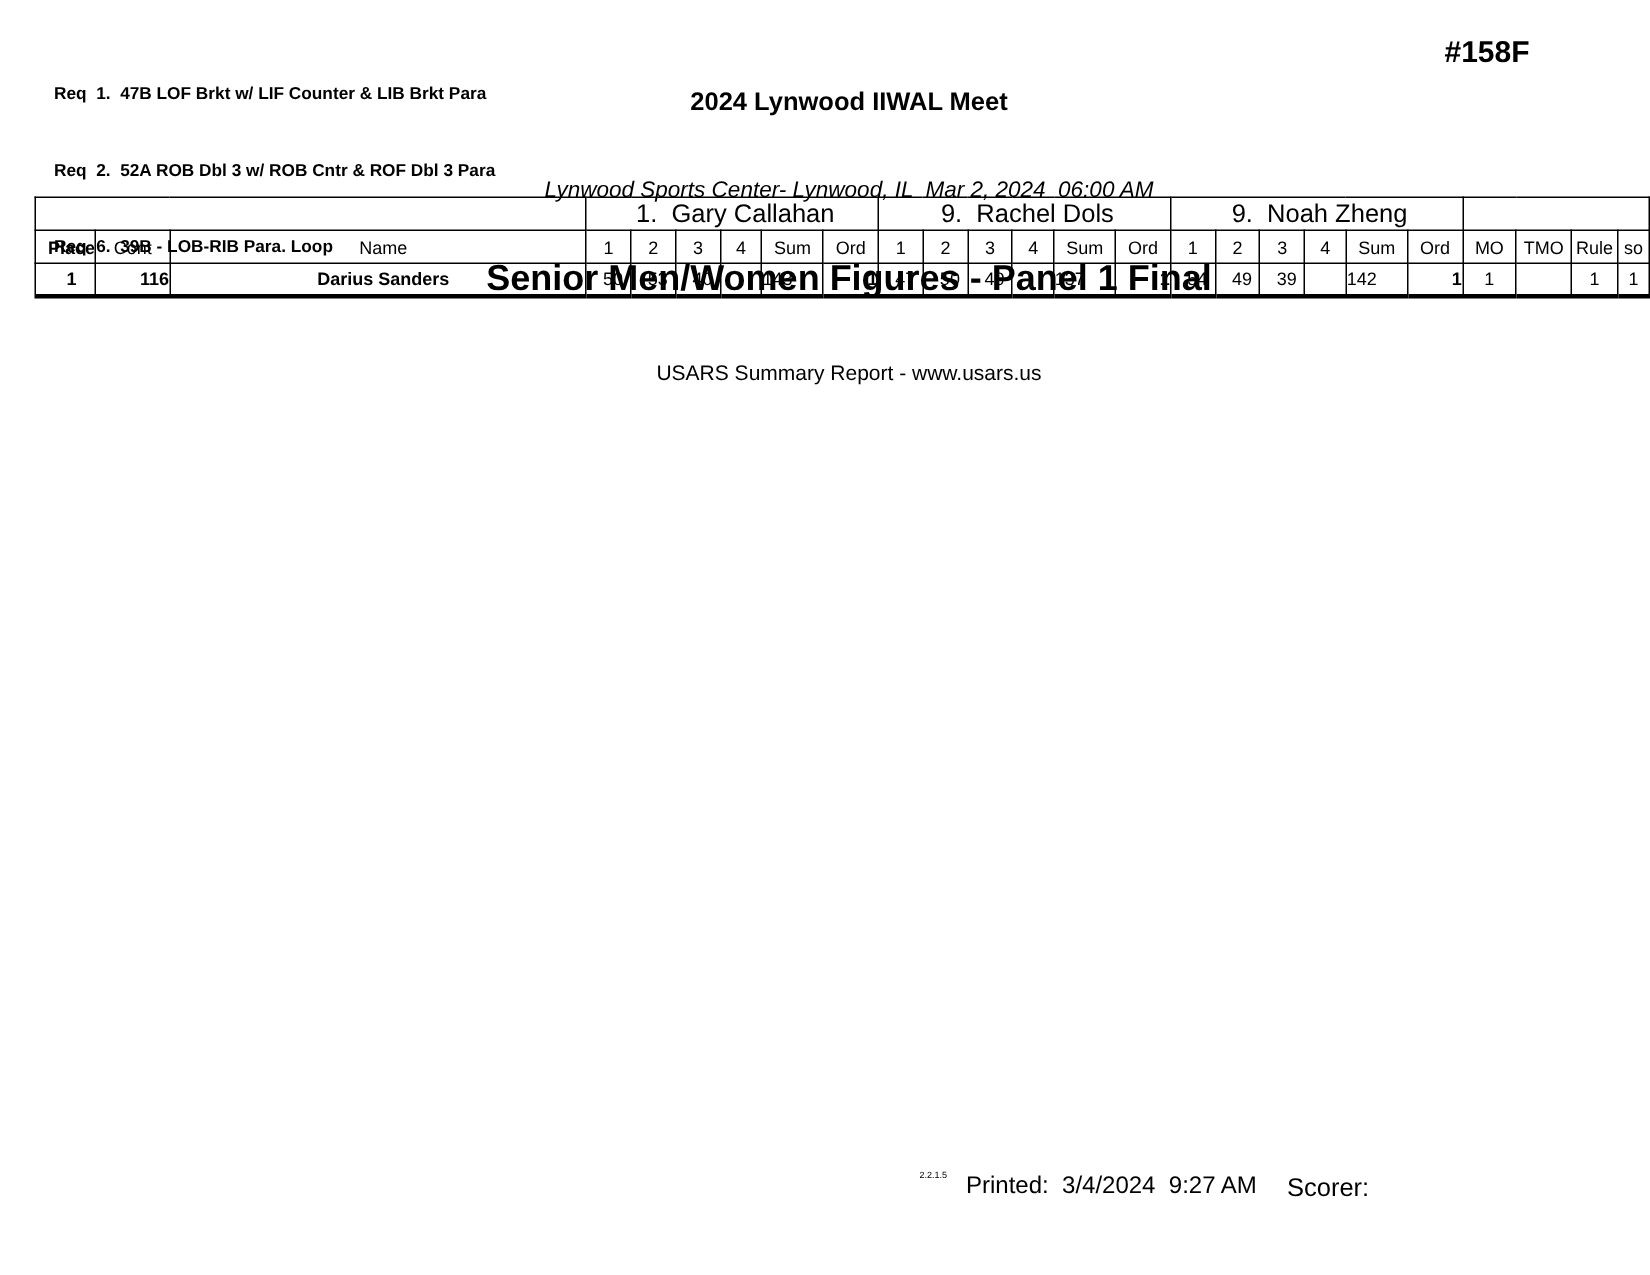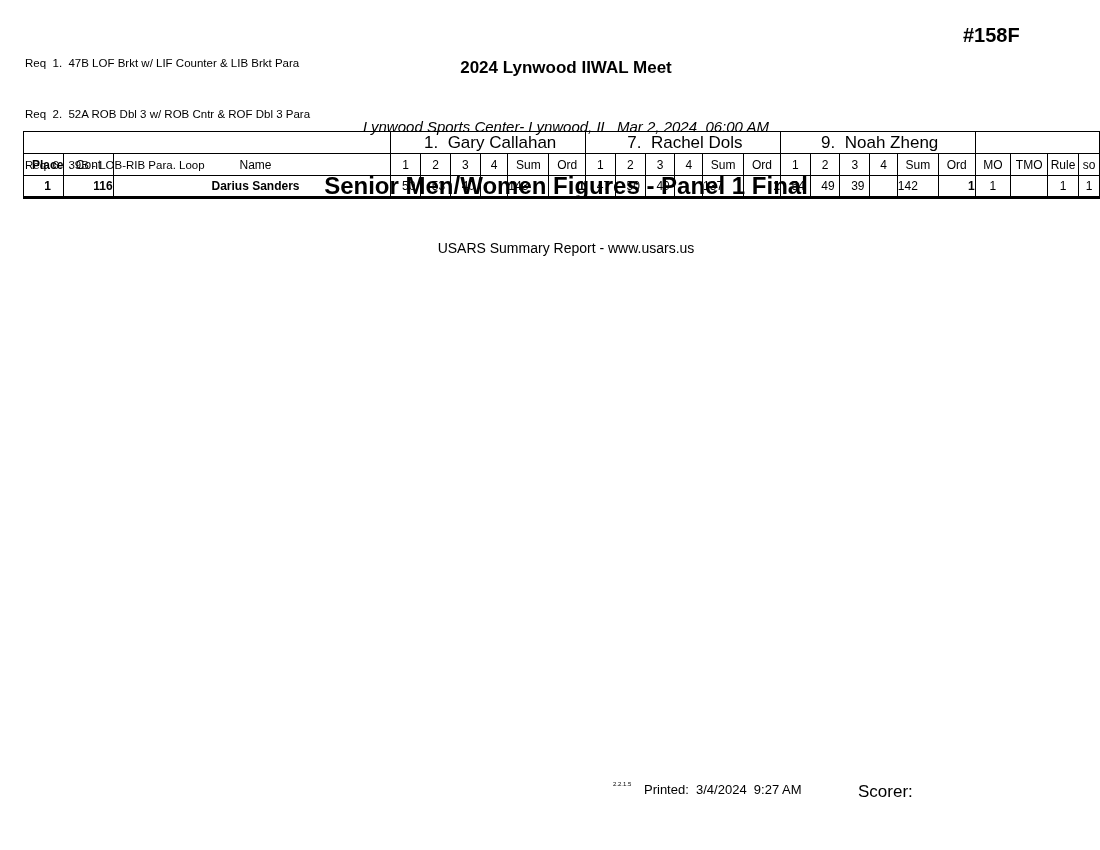--- a/index.html
+++ b/index.html
@@ -7,22 +7,22 @@
   body {
     width: 1100px; height: 850px;
     font-family: "Liberation Sans", "DejaVu Sans", sans-serif;
     color: #000;
     overflow: hidden;
   }
   .page { position: relative; width: 1100px; height: 850px; background: #fff; }
 
   
   .req-block {
-    position: absolute; left: 25px; top: 21px;
-    font-size: 11.5px; line-height: 17px; white-space: pre;
+    position: absolute; left: 36px; top: 21px;
+    font-size: 11.5px; line-height: 17px; white-space: pre; font-weight: bold;
   }
 
   
   .header-block {
     position: absolute; left: 16px; top: 22px; width: 1100px;
     text-align: center; white-space: pre;
   }
   .title  { font-size: 17px;   font-weight: bold; line-height: 20px; }
   .venue  { font-size: 15px;   line-height: 18px; margin-top: 4px; font-style: italic; }
   .event  { font-size: 24px; font-weight: bold; line-height: 22px; margin-top: 3px; }
@@ -56,21 +56,21 @@
   tr.data-row td { border-bottom: 3px solid #000; }
   .b { font-weight: bold; padding-left: 29px; }
 
   
   .footer-version {
     position: absolute; left: 613px; top: 781px;
     font-size: 6px; letter-spacing: 0px;
   }
   .footer-printed {
     position: absolute; left: 644px; top: 782px;
-    font-size: 13px; white-space: pre;
+    font-size: 16px; white-space: pre;
   }
   .footer-scorer {
     position: absolute; left: 858px; top: 782px;
     font-size: 17px;
   }
 </style>
 </head>
 <body>
 
 <div class="page">
@@ -115,21 +115,21 @@
         <col style="width:31px">
       <col style="width:36px">
         <col style="width:37px">
         <col style="width:31px">
         <col style="width:21px">
     </colgroup>
     <tbody>
         <tr>
       <td class="noborder" colspan="3"></td>
       <td class="judge" colspan="6">1.  Gary Callahan</td>
-      <td class="judge" colspan="6">7.  Rachel Dols</td>
+      <td class="judge" colspan="6">9.  Rachel Dols</td>
       <td class="judge" colspan="6">9.  Noah Zheng</td>
       <td class="noborder" colspan="4"></td>
     </tr>
     <tr>
       <td class="placecell">Place</td>
       <td>Cont</td>
       <td class="namecell">Name</td>
 
       <td>1</td>
       <td>2</td>

